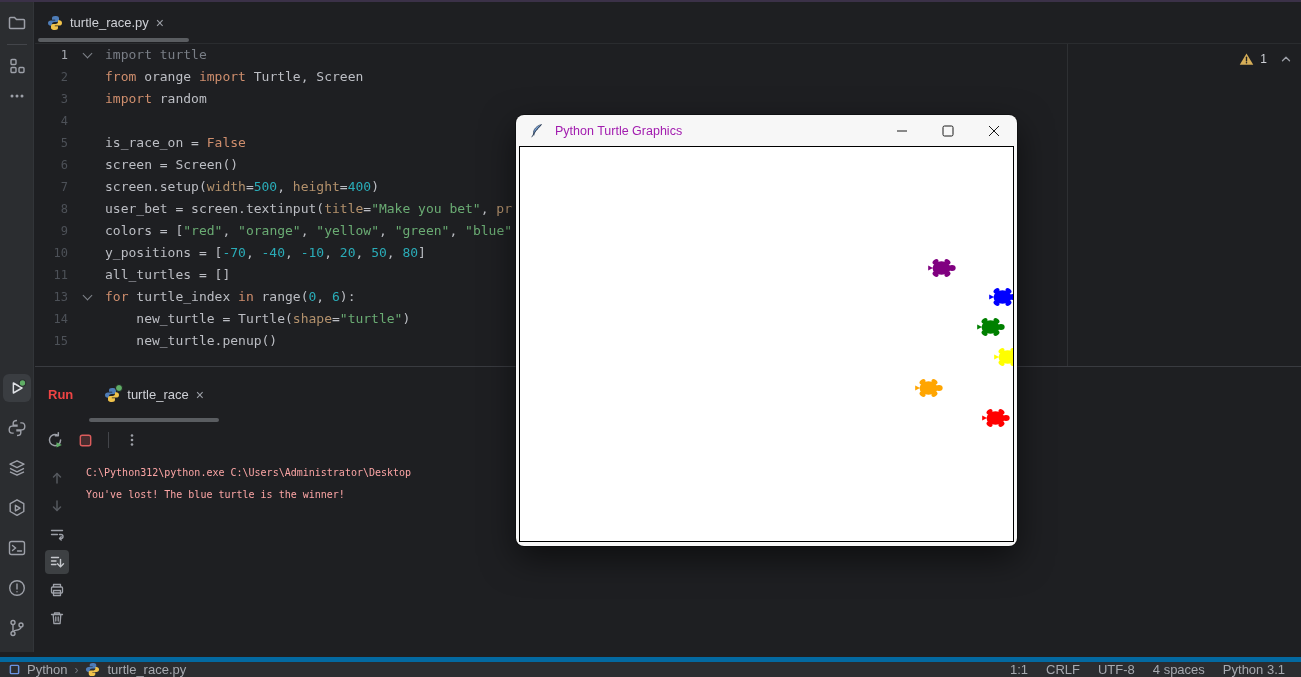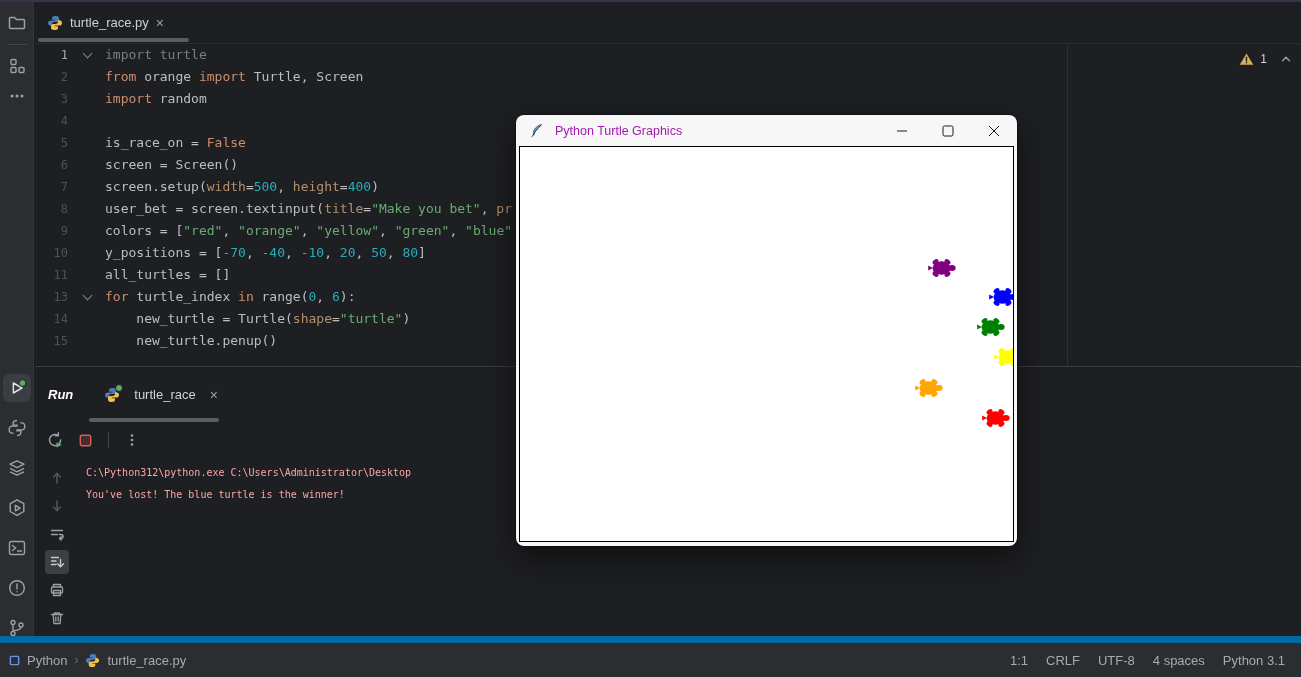--- a/index.html
+++ b/index.html
@@ -34,38 +34,38 @@
   .code-text { padding-left:5px; }
   .tk-d { color:#bcbec4; } .tk-k { color:#cf8e6d; } .tk-s { color:#6aab73; }
   .tk-num { color:#2aacb8; } .tk-p { color:#b3916c; } .tk-g { color:#797e86; }
 
   #warning-widget { position:absolute; top:8px; right:8px; display:flex; align-items:center; gap:6px; }
   #warning-widget .wcount { font-size:12px; color:#ced0d6; }
 
   
   #run-panel { position:absolute; left:35px; top:366px; right:0; height:286px; background:#1e1f22; border-top:1px solid #393b40; z-index:1; }
   .rp-header { height:55px; position:relative; display:flex; align-items:center; padding-left:13px; }
-  .rp-title { font-size:13px; font-weight:bold; color:#ffffff;font-style:italic; }
-  #run-tab { display:flex; align-items:center; gap:14px; margin-left:31px; }
+  .rp-title { font-size:13px; font-weight:bold; color:#ef4444; }
+  #run-tab { display:flex; align-items:center; gap:7px; margin-left:31px; }
   #run-tab .tab-label { font-size:13px; color:#ced0d6; }
   #run-tab-underline { position:absolute; left:54px; bottom:0; width:130px; height:4px; background:#5a5d61; border-radius:2px; }
   .pyicon-wrap { position:relative; width:16px; height:16px; }
   .run-dot { position:absolute; right:-3px; top:-3px; width:8px; height:8px; border-radius:50%; background:#5fad65; border:1.5px solid #1e1f22; }
   .rp-toolbar { height:36px; display:flex; align-items:center; padding-left:7px; gap:4px; }
   .tb-btn { width:26px; height:26px; display:flex; align-items:center; justify-content:center; border-radius:4px; }
   .tb-sep { width:1px; height:16px; background:#43454a; margin:0 6px; }
   .rp-console { position:absolute; top:91px; left:0; right:0; bottom:0; display:flex; }
   .console-gutter { width:44px; flex:none; display:flex; flex-direction:column; align-items:center; padding-top:8px; gap:4px; }
   .cg-btn { width:24px; height:24px; display:flex; align-items:center; justify-content:center; border-radius:4px; }
   .cg-selected { background:#3d4043; }
   .console-text { flex:1; padding-top:4px; padding-left:7px; overflow:hidden; }
   .console-line { height:22px; line-height:22px; font-family:"DejaVu Sans Mono",monospace; font-size:10px; color:#fca5a5; white-space:pre; }
 
   
-  #statusbar { position:absolute; left:0; bottom:0; width:100%; height:41px; background:#2b2d30; border-top:7px solid #0369a1; display:flex; align-items:center; font-size:13px; color:#a6a9af; z-index:3; }
+  #statusbar { position:absolute; left:0; bottom:0; width:100%; height:20px; background:#2b2d30; border-top:5px solid #0369a1; display:flex; align-items:center; font-size:13px; color:#a6a9af; z-index:3; }
   #sb-left { display:flex; align-items:center; gap:7px; padding-left:9px; }
   .sb-chev { color:#6f7278; font-size:12px; }
   #sb-right { margin-left:auto; display:flex; align-items:center; white-space:nowrap; }
   .sb-item { padding:0 9px; }
   .sb-item:last-child { padding-right:16px; }
 
   
   #turtle-window { position:absolute; left:516px; top:115px; width:501px; height:431px; background:#f7f7f7; border-radius:8px; box-shadow:0 12px 34px rgba(0,0,0,0.55), 0 0 0 1px rgba(0,0,0,0.35); z-index:10; }
   #tw-titlebar { height:31px; display:flex; align-items:center; border-radius:8px 8px 0 0; }
   #tw-title { font-size:12.5px; color:#a21caf; margin-left:11px; }

